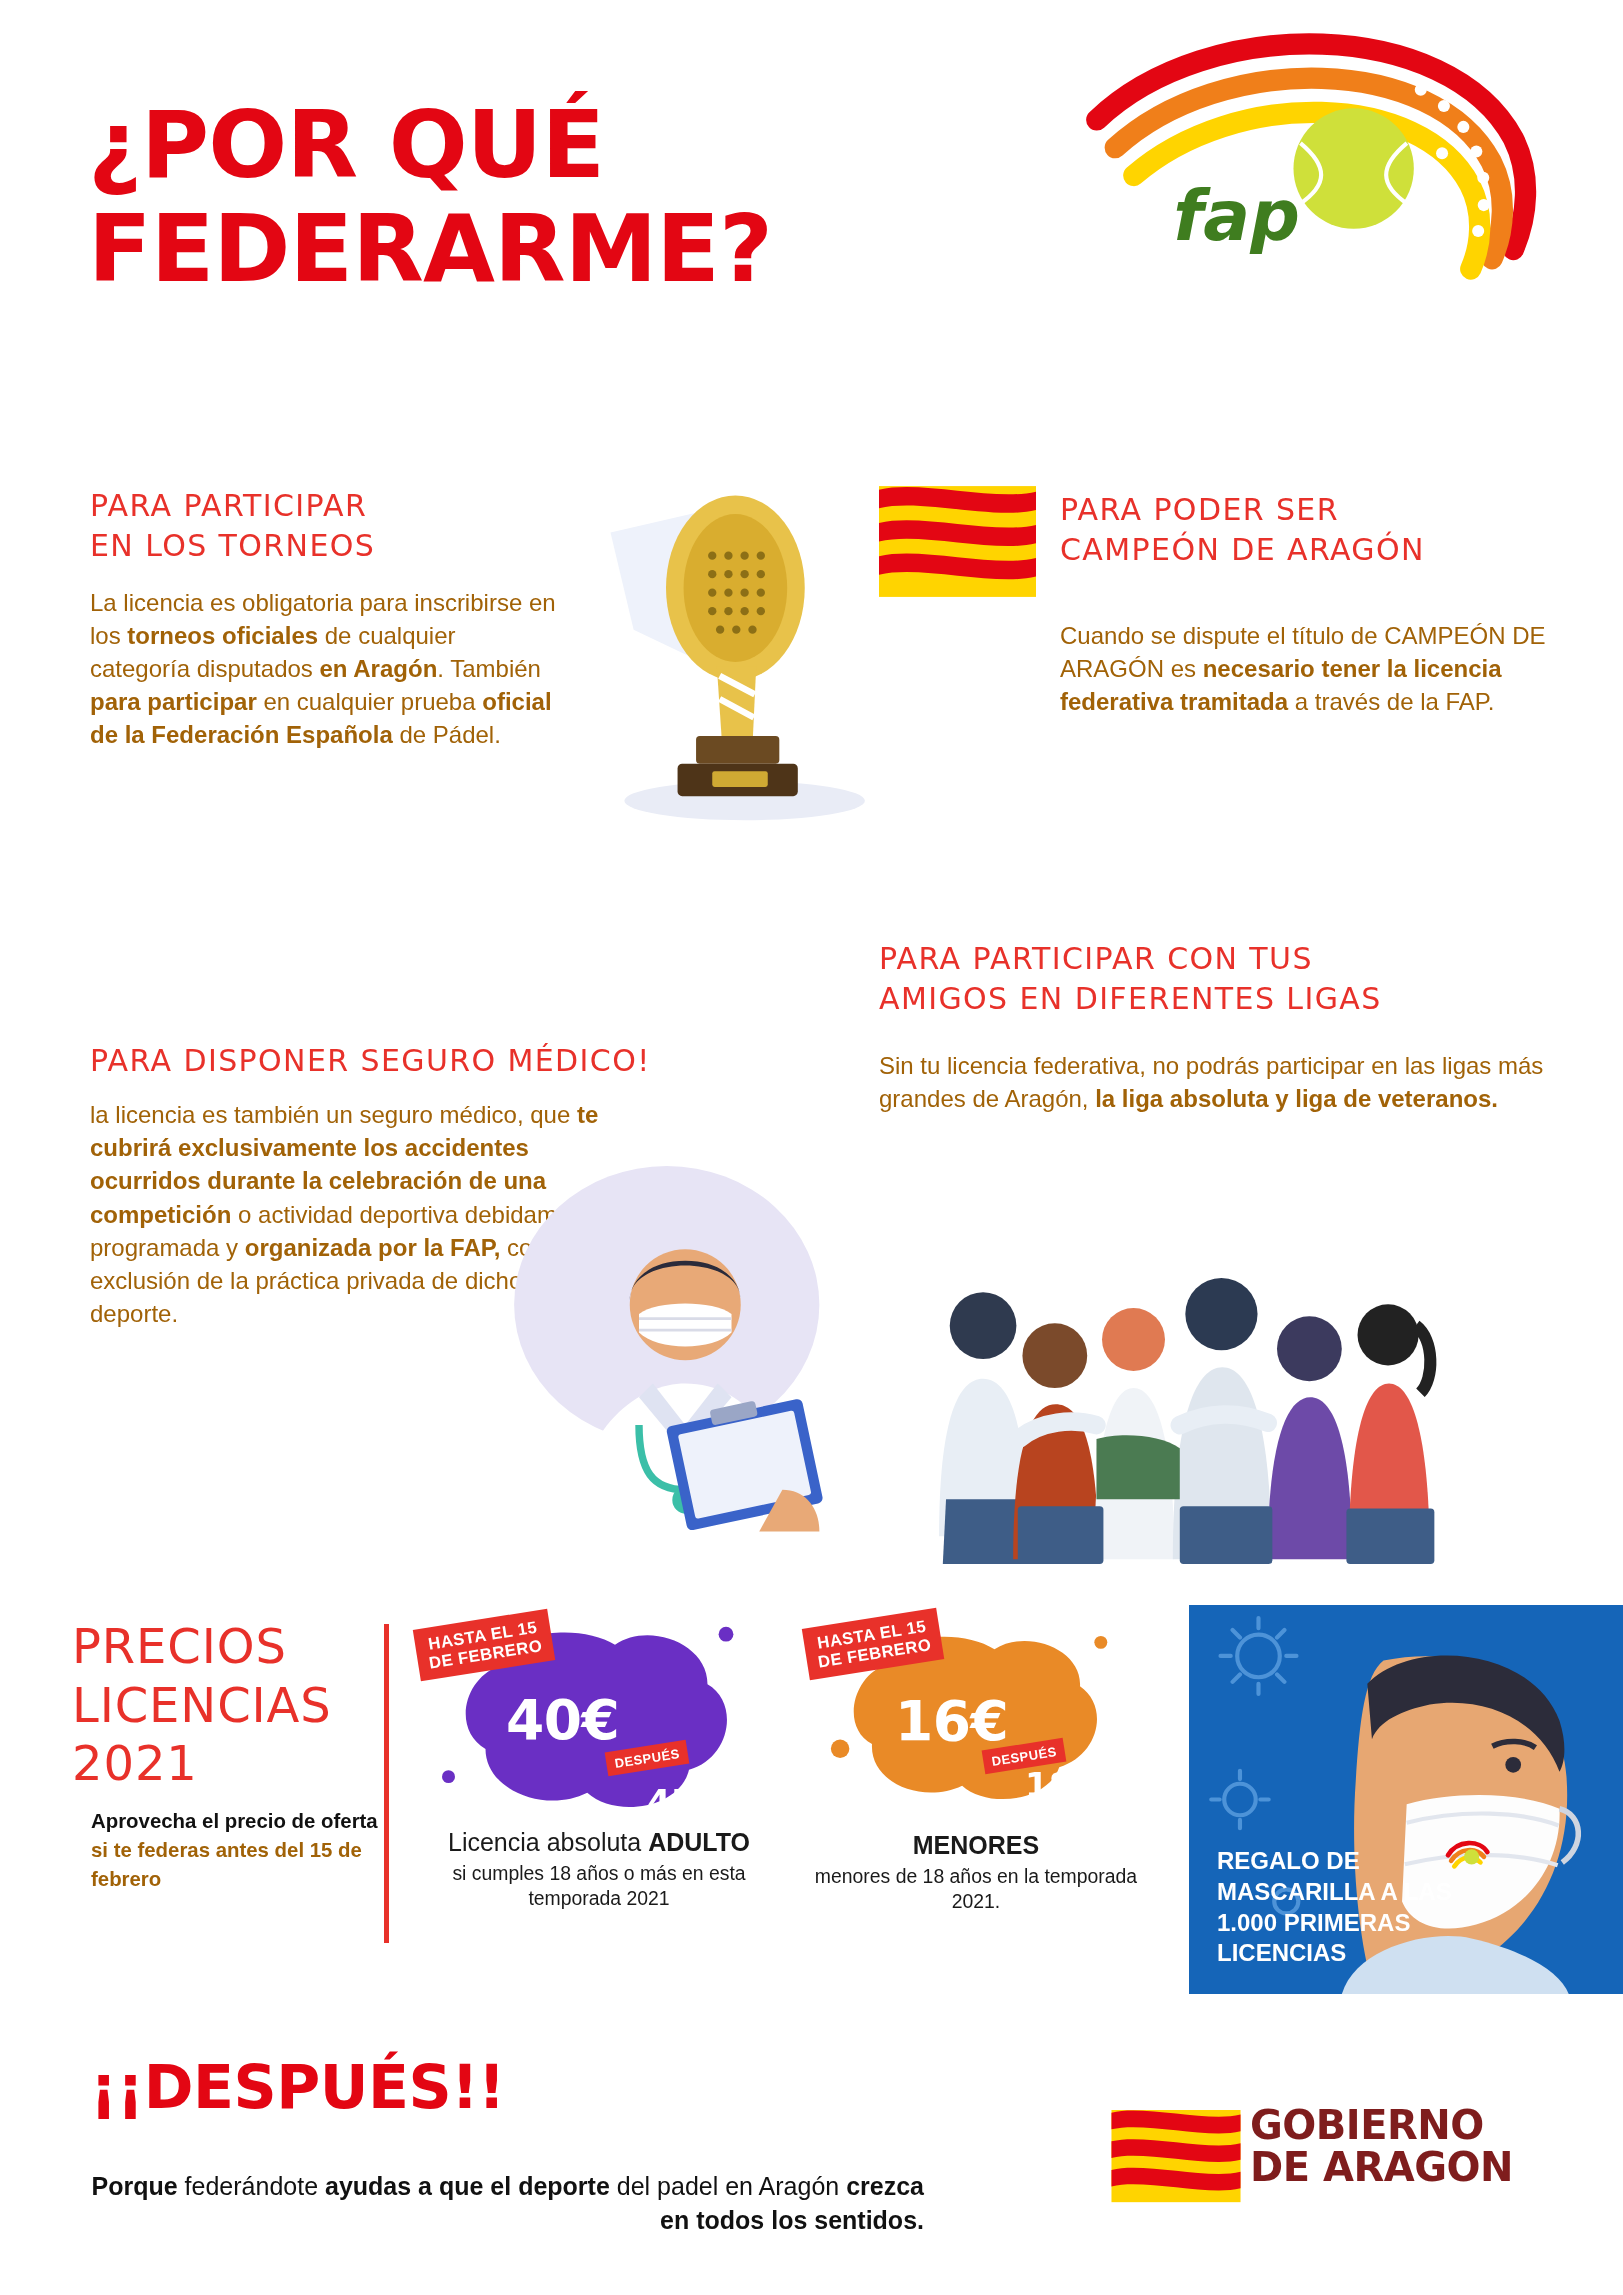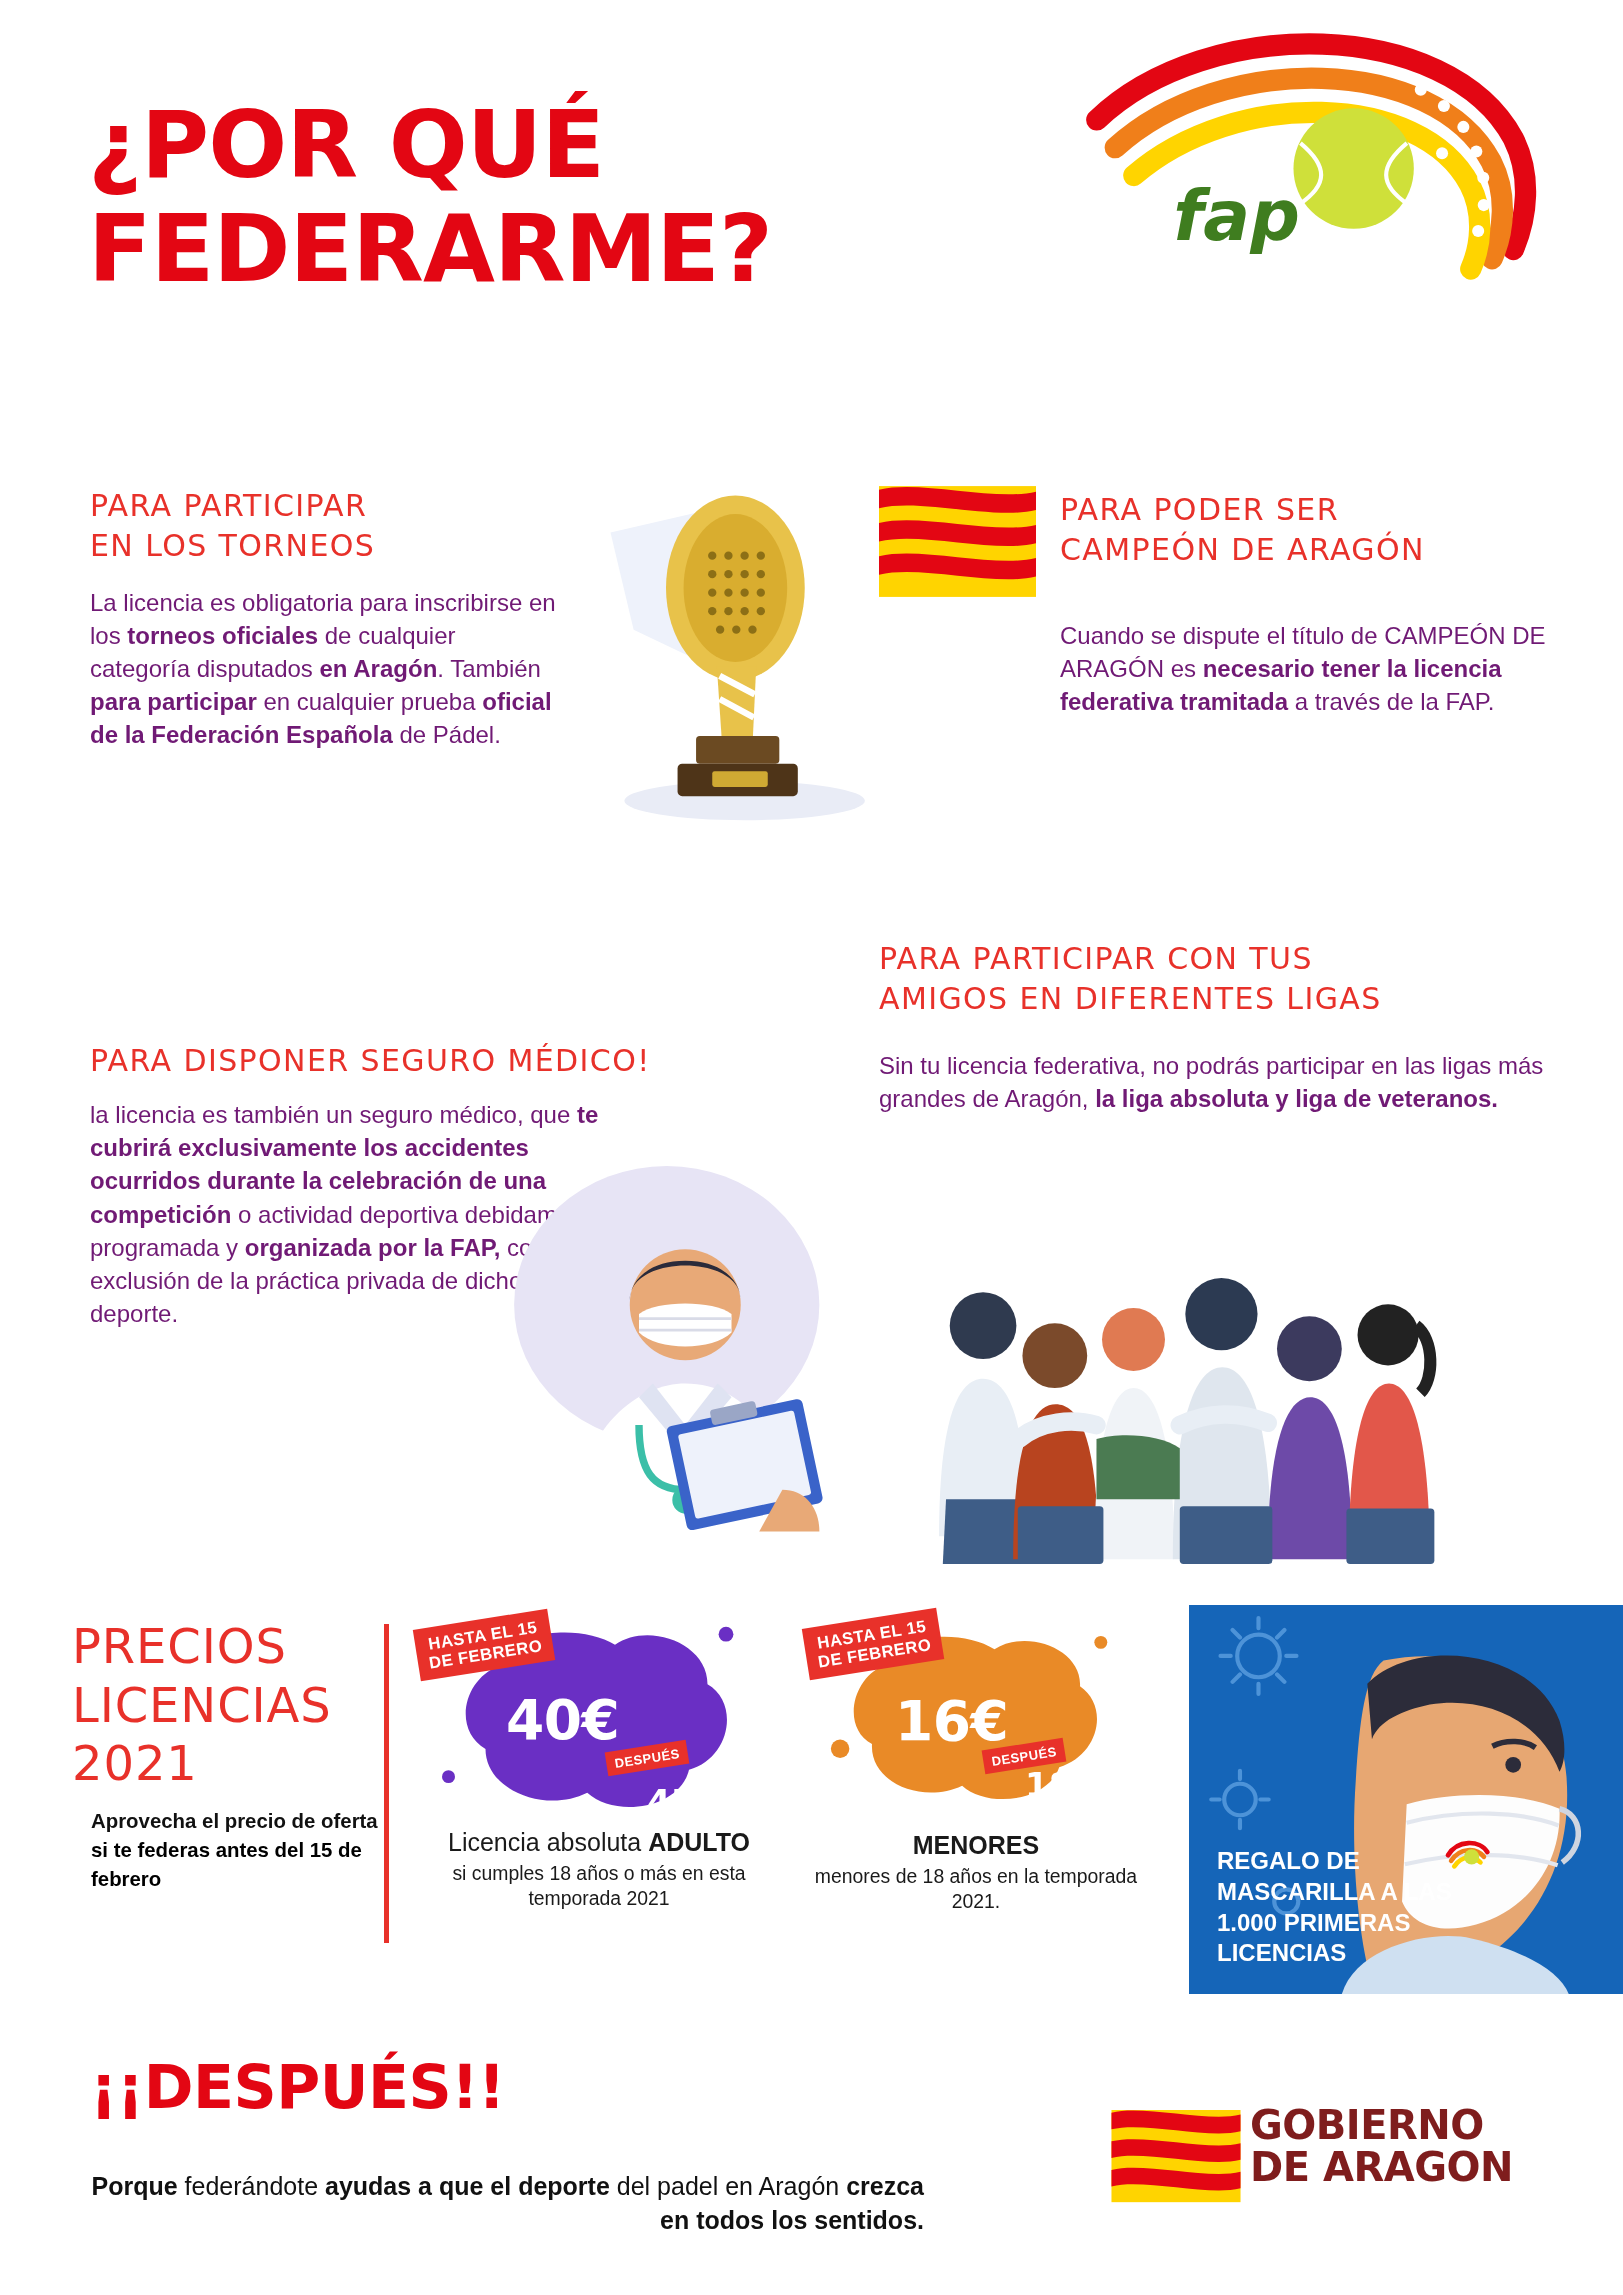--- a/index.html
+++ b/index.html
@@ -35,21 +35,21 @@
     color: #e8312a;
     font-family: "DejaVu Sans", sans-serif;
     font-weight: 400;
     font-size: 30px;
     line-height: 1.32;
     letter-spacing: 1.4px;
   }
   .body-text {
     font-size: 24px;
     line-height: 1.38;
-    color: #701a75;
+    color: #a16207;
   }
   .body-text b { font-weight: 700; }
 
   
   #b-torneos { position:absolute; left:90px; top:486px; width:532px; }
   #b-torneos .sec-head { margin-bottom: 20.4px; }
   #b-torneos .body-text { width: 472px; }
 
   #img-trophy { position:absolute; left:578px; top:477px; width:324px; height:370px; }
 
@@ -71,21 +71,21 @@
   #prices { position:absolute; left:0; top:1596px; width:1623px; height:430px; }
   .precios-title {
     position:absolute; left:72px; top:21px;
     font-family:"DejaVu Sans", sans-serif;
     color:#e8312a; font-size:48px; line-height:1.22; letter-spacing:0.9px;
   }
   .precios-sub {
     position:absolute; left:91px; top:211px; width:287px;
     font-size:20.4px; line-height:1.42; font-weight:700; color:#111;
   }
-  .precios-sub .red { color:#000000; }
+  .precios-sub .red { color:#a16207; }
   .vrule { position:absolute; left:384px; top:28px; width:4.6px; height:319px; background:#e8312a; }
 
   .price-blob { position:absolute; }
   .price-cap {
     position:absolute;
     background:#e8312a; color:#fff; font-weight:700;
     font-size:16.7px; line-height:1.16; letter-spacing:0.5px;
     padding:6.5px 11px; transform: rotate(-9deg);
     text-align:center;
   }

